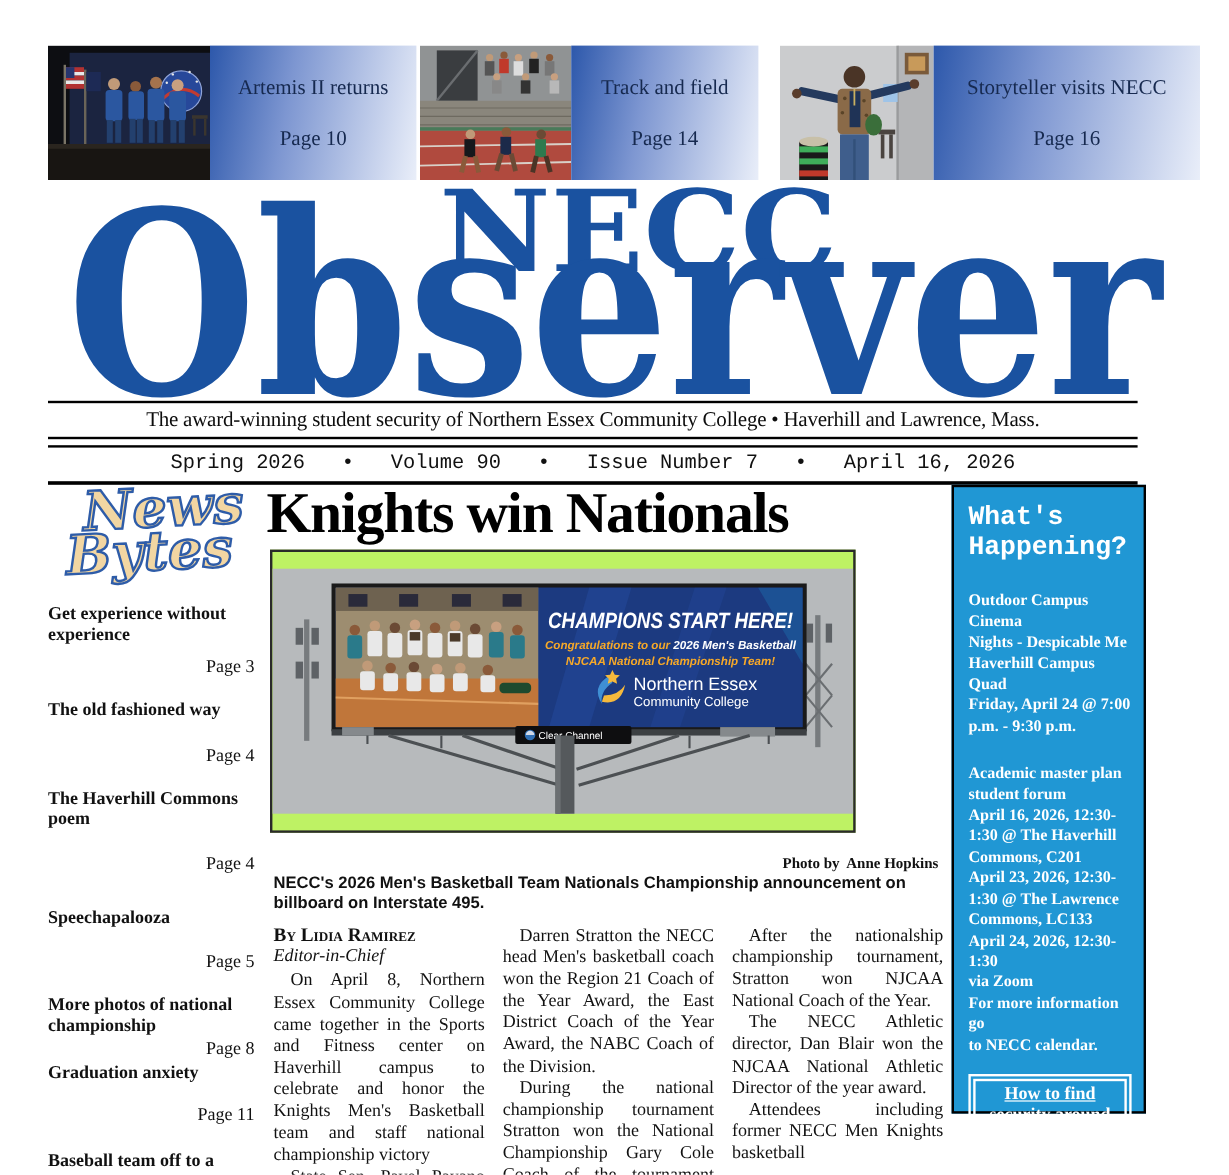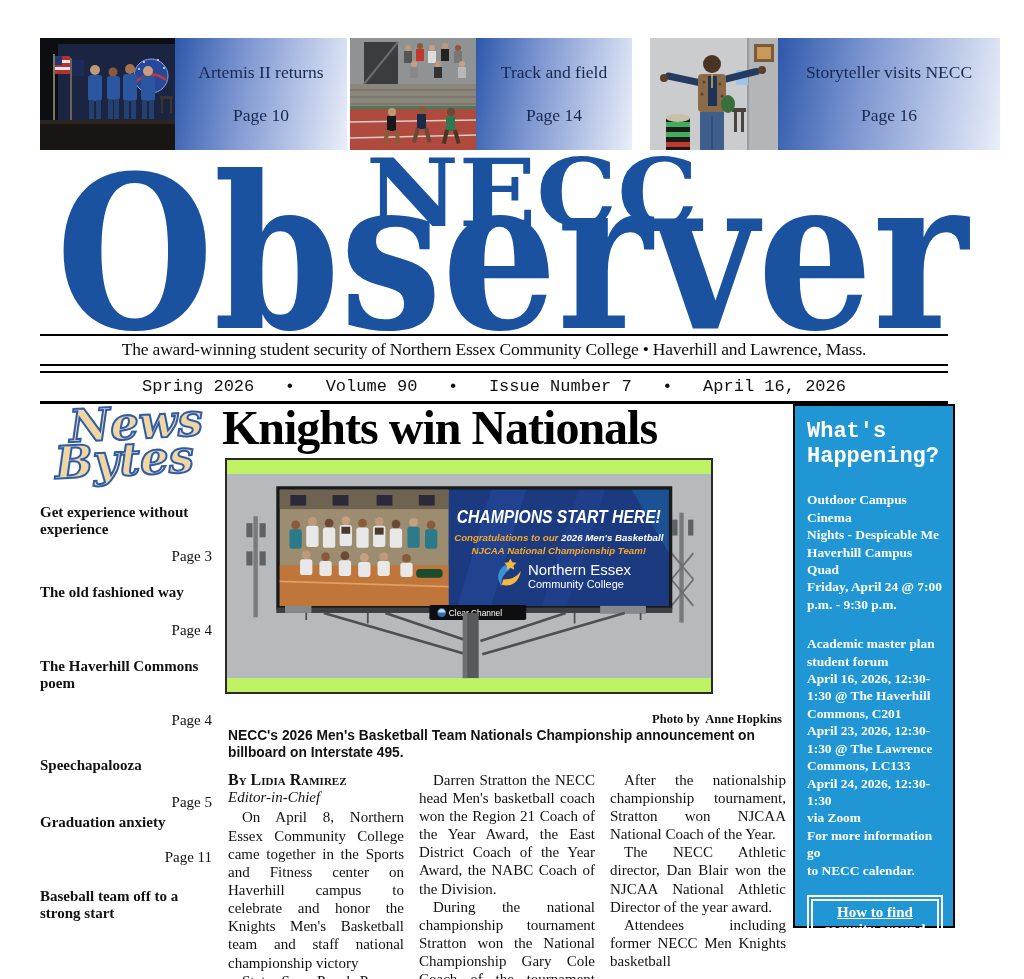--- a/index.html
+++ b/index.html
@@ -261,20 +261,24 @@
         </div>
         <div>
           <div class="nb-item-title">The Haverhill Commons poem</div>
           <div class="nb-item-page" style="margin-top:20px">Page 4</div>
         </div>
         <div>
           <div class="nb-item-title" style="margin-top:28px">Speechapalooza</div>
           <div class="nb-item-page" style="margin-top:19px">Page 5</div>
         </div>
         <div>
+          <div class="nb-item-title">More photos of national championship</div>
+          <div class="nb-item-page" style="margin-top:2px">Page 8</div>
+        </div>
+        <div>
           <div class="nb-item-title" style="margin-top:3px">Graduation anxiety</div>
           <div class="nb-item-page" style="margin-top:18px">Page 11</div>
         </div>
         <div>
           <div class="nb-item-title" style="margin-top:22px">Baseball team off to a strong start</div>
 
         </div>
 
       </div>
     </aside>

